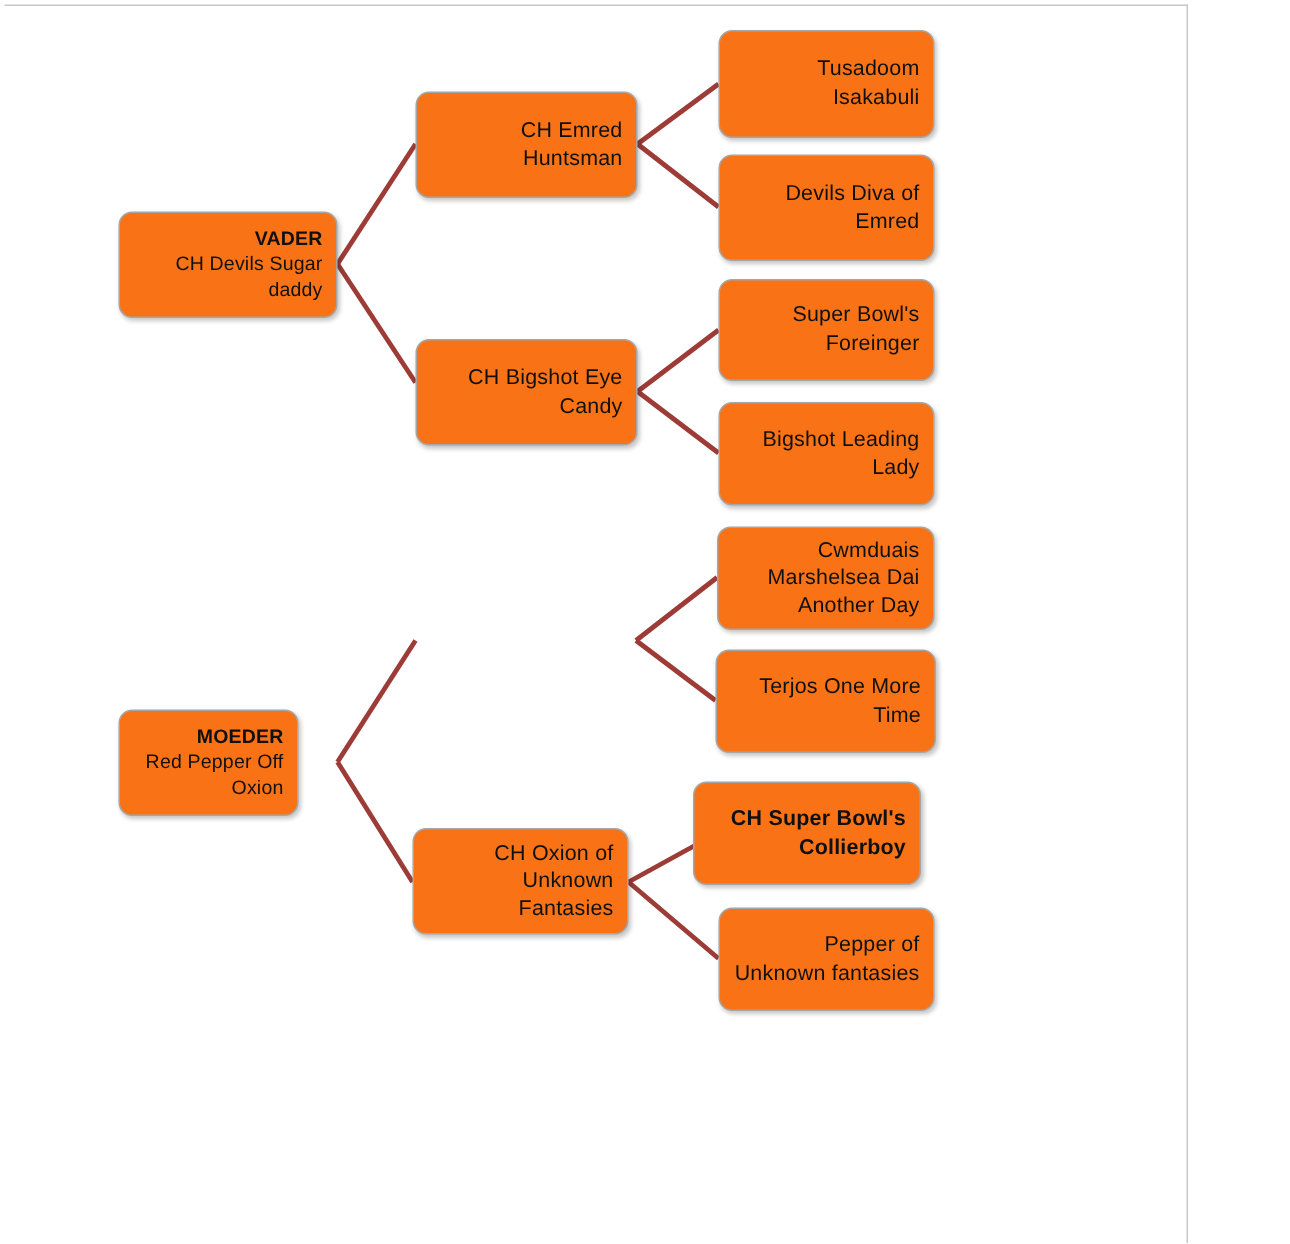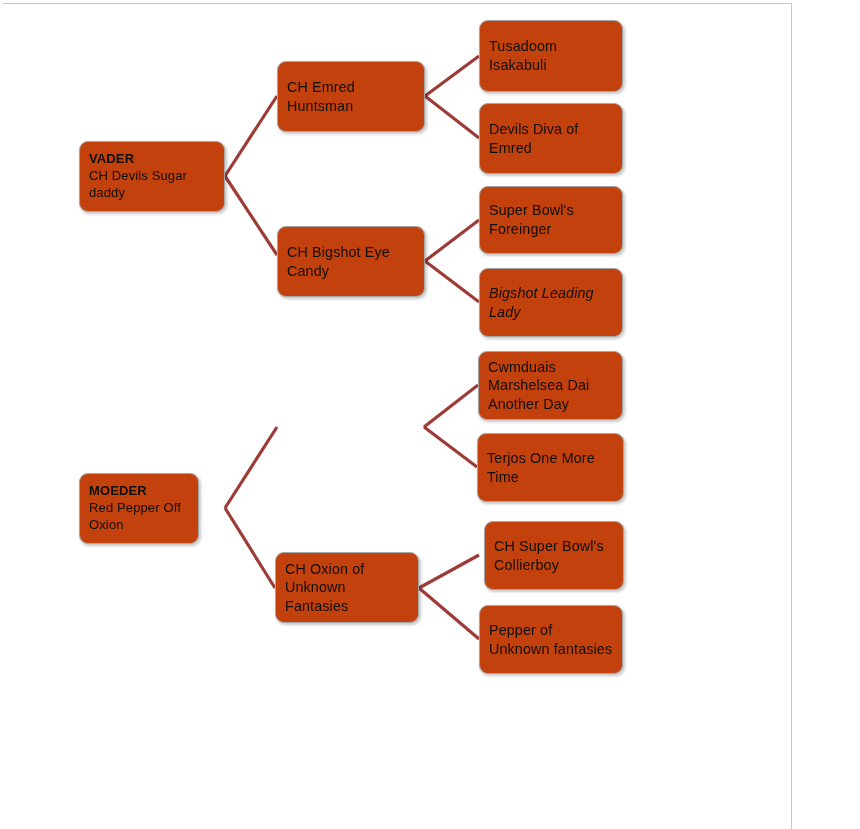--- a/index.html
+++ b/index.html
@@ -42,28 +42,29 @@
     left: 0;
     top: 0;
     width: 860px;
     height: 829px;
     pointer-events: none;
   }
 
   .node {
     position: absolute;
     box-sizing: border-box;
-    background: #c2410c;
+    background: #f97316;
     border: 1px solid #a6a6a6;
     border-radius: 9px;
     box-shadow: 1.5px 2px 3px rgba(0,0,0,0.22);
     display: flex;
     align-items: center;
     padding: 16px 9px;
     overflow: hidden;
+    text-align: right;
   }
   .node-text {
     font-size: 14.3px;
     line-height: 1.30;
     color: #101010;
     white-space: pre-line;
     letter-spacing: 0.01em;
   }
   .node-text .nm-bold {
     font-weight: bold;
@@ -128,33 +129,33 @@
   </div>
 
   <div class="node" style="left:479px; top:103px; width:144px; height:71px;">
     <div class="node-text">Devils Diva of Emred</div>
   </div>
 
   <div class="node" style="left:479px; top:186px; width:144px; height:68px;">
     <div class="node-text">Super Bowl's Foreinger</div>
   </div>
 
-  <div class="node" style="left:479px; top:268px; width:144px; height:69px;font-style:italic;">
+  <div class="node" style="left:479px; top:268px; width:144px; height:69px;">
     <div class="node-text">Bigshot Leading Lady</div>
   </div>
 
   <div class="node" style="left:478px; top:351px; width:145px; height:69px;">
     <div class="node-text">Cwmduais Marshelsea Dai Another Day</div>
   </div>
 
   <div class="node" style="left:477px; top:433px; width:147px; height:69px;">
     <div class="node-text"> Terjos One More Time</div>
   </div>
 
-  <div class="node" style="left:484px; top:521px; width:140px; height:69px;">
+  <div class="node" style="left:462px; top:521px; width:152px; height:69px;font-weight:bold;">
     <div class="node-text">CH Super Bowl's Collierboy</div>
   </div>
 
   <div class="node" style="left:479px; top:605px; width:144px; height:69px;">
     <div class="node-text">Pepper of Unknown fantasies</div>
   </div>
 
 </div>
 
 </body></html>

